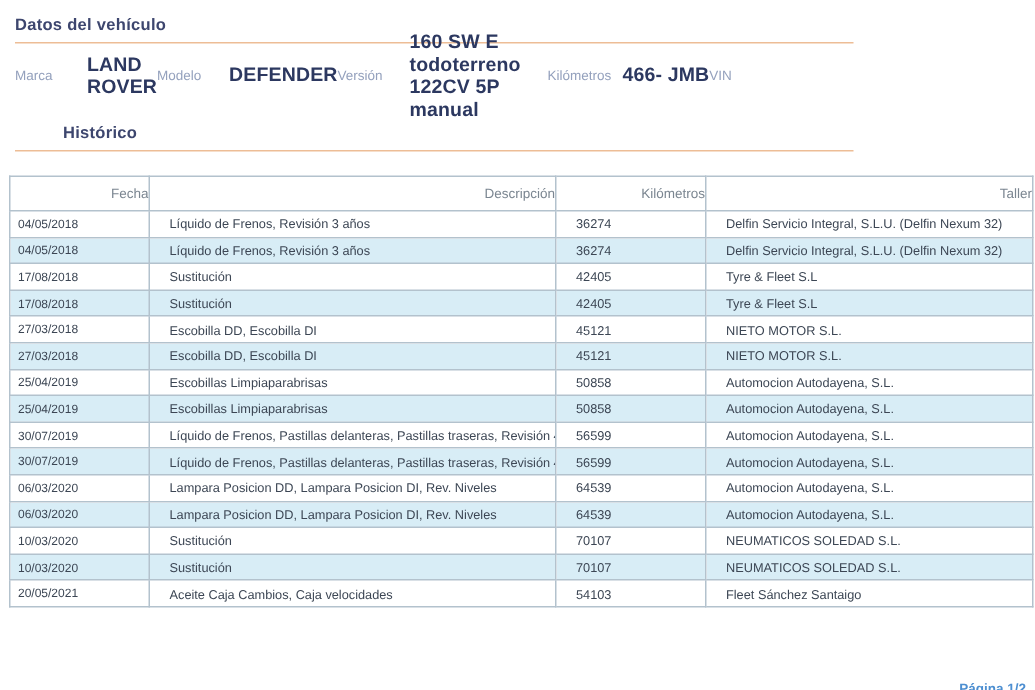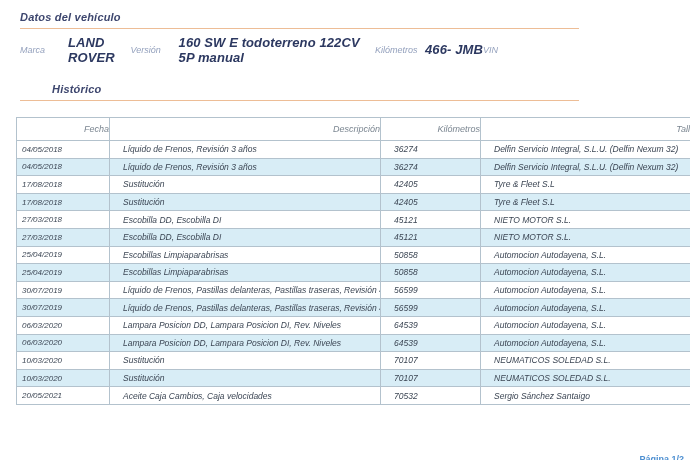--- a/index.html
+++ b/index.html
@@ -3,21 +3,21 @@
 <meta charset="utf-8">
 <style>
   * { margin: 0; padding: 0; box-sizing: border-box; }
   html, body { width: 690px; height: 460px; overflow: hidden; }
   body {
     background: #ffffff;
     font-family: "Liberation Sans", sans-serif;
     position: relative;
     color: #3c4654;
   }
-  .content { position: absolute; left: 12px; top: 0; width: 570px; font-style: italic; }
+  .content { position: absolute; left: 2px; top: 0; width: 570px; }
 
   .section-title {
     color: #3d466e;
     font-weight: bold;
     font-size: 11px;
     letter-spacing: 0.2px;
     margin: 0 8px;
   }
   .section-rule {
     border: none;
@@ -94,20 +94,24 @@
 <div class="content">
 
   <div class="section-title vehicle-title">Datos del vehículo</div>
   <hr class="section-rule">
 
   <div class="fields">
     <div class="field-col left">
       <div class="field-row">
         <span class="field-label">Marca</span>
         <span class="field-value">LAND ROVER</span>
+      </div>
+      <div class="field-row">
+        <span class="field-label">Modelo</span>
+        <span class="field-value">DEFENDER</span>
       </div>
       <div class="field-row">
         <span class="field-label">Versión</span>
         <span class="field-value">160 SW E todoterreno 122CV 5P manual</span>
       </div>
     </div>
     <div class="field-col right">
       <div class="field-row">
         <span class="field-label">Kilómetros</span>
         <span class="field-value">466- JMB</span>
@@ -218,21 +222,21 @@
         </tr>
         <tr class="alt">
           <td>10/03/2020</td>
           <td>Sustitución</td>
           <td>70107</td>
           <td>NEUMATICOS SOLEDAD S.L.</td>
         </tr>
         <tr>
           <td>20/05/2021</td>
           <td>Aceite Caja Cambios, Caja velocidades</td>
-          <td>70532</td>
-          <td>Sergio Sánchez Santaigo</td>
+          <td>54103</td>
+          <td>Fleet Sánchez Santaigo</td>
         </tr>
       </tbody>
   </table>
 
 </div>
 
 <div class="footer-pagination">Página 1/2</div>
 
 </body></html>

